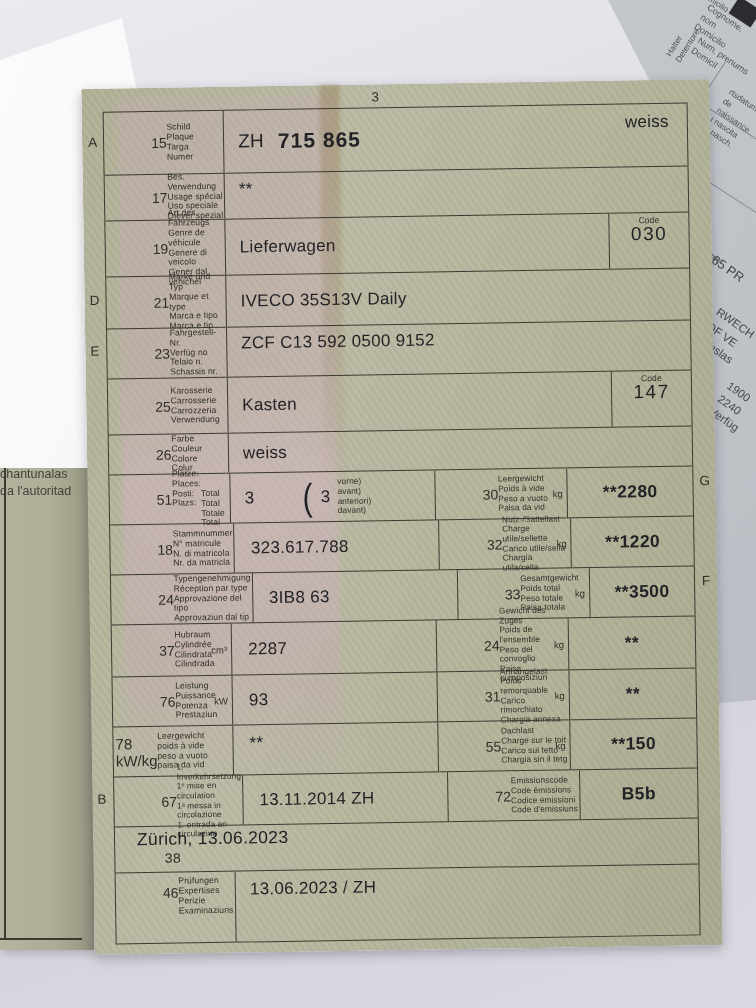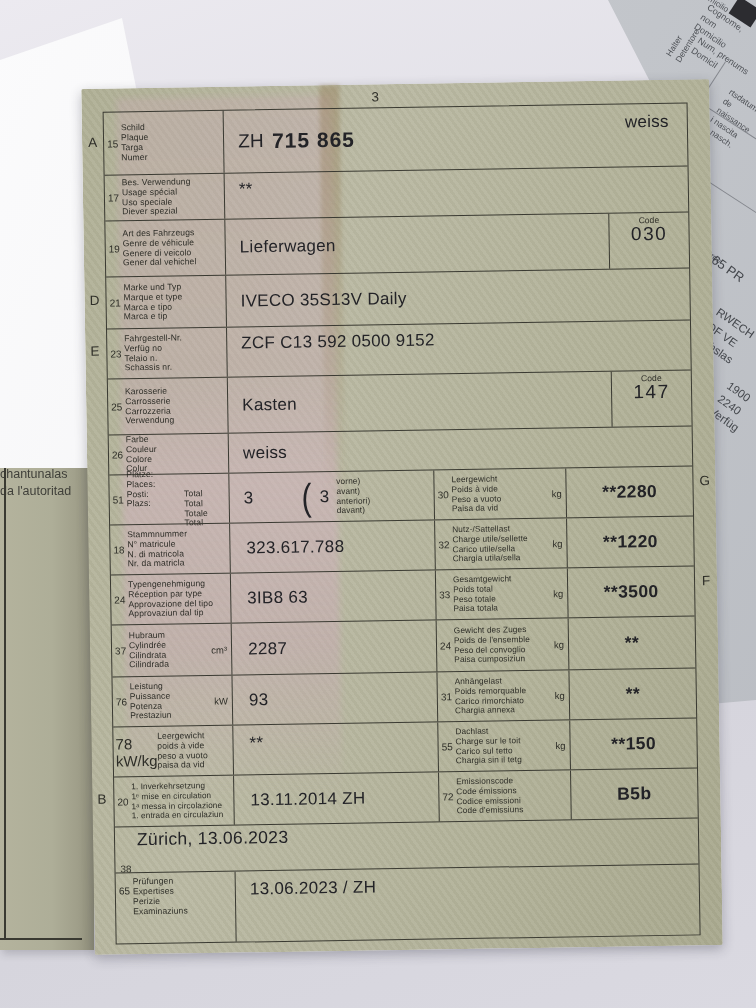--- a/index.html
+++ b/index.html
@@ -72,22 +72,22 @@
     display:flex;flex-direction:column;
   }
   .row{display:flex;position:relative;flex:0 0 auto;}
   .row + .row{border-top:1.4px solid var(--line);}
   .cell{position:relative;}
   .label-cell{
     flex:0 0 120px;border-right:1.4px solid var(--line);
     display:flex;align-items:center;padding:2px 1px 2px 2px;
   }
   .num{
-    flex:0 0 15px;font-size:10px;color:var(--label-ink);
-    display:flex;align-items:center;justify-content:flex-start;padding-left:1px;
+    flex:0 0 15px;font-size:14px;color:var(--label-ink);
+    display:flex;align-items:center;justify-content:flex-start;padding-left:1px;margin-left:44px;
   }
   .num-wide{flex:0 0 40px;font-size:15px;color:var(--label-ink);display:flex;align-items:center;}
   .labels{
     font-size:8.6px;line-height:1.16;color:var(--label-ink);
     white-space:pre-line;letter-spacing:.1px;
   }
   .unit{position:absolute;right:4px;top:50%;transform:translateY(-50%);font-size:9.5px;color:var(--label-ink);}
   .value-cell{
     flex:1;display:flex;align-items:center;padding-left:14px;
     font-size:17px;font-weight:500;letter-spacing:.3px;color:var(--ink);
@@ -104,31 +104,31 @@
   .rlabel-cell .labels{font-size:8.3px;}
   .rvalue-cell{
     flex:1;display:flex;align-items:center;justify-content:center;
     font-size:17.5px;font-weight:600;letter-spacing:.4px;color:var(--ink);
   }
   .code-cell{
     flex:0 0 80px;border-left:1.4px solid var(--line);margin-left:-1.4px;
     text-align:center;padding-top:2px;font-size:8.6px;color:var(--label-ink);
   }
   .code-num{font-size:19px;font-weight:500;letter-spacing:1.5px;color:var(--ink);margin-top:-2px;}
-  .plate-prefix{font-size:19px;font-weight:500;margin-right:8px;}
+  .plate-prefix{font-size:19px;font-weight:500;margin-right:14px;}
   .plate-number{font-size:21px;font-weight:700;letter-spacing:1px;}
   .top-right-color{position:absolute;right:18px;top:8px;font-size:17px;font-weight:500;}
   .label-split{display:flex;width:100%;}
-  .label-split .labels:last-child{margin-left:auto;padding-right:20px;margin-top:20px;}
+  .label-split .labels:last-child{margin-left:auto;padding-right:4px;margin-top:20px;}
   .seats-total{margin-left:14px;}
   .brace{font-size:30px;font-weight:300;margin-left:48px;transform:scaleY(1.25);color:var(--ink);}
   .seats-front{margin-left:8px;}
   .seat-sublabels{font-size:8.3px;line-height:1.16;white-space:pre-line;margin-left:7px;font-weight:400;color:var(--label-ink);letter-spacing:.1px;}
   .full-cell{flex:1;position:relative;}
-  .full-cell .num{position:absolute;left:4px;top:36px;}
+  .full-cell .num{position:absolute;left:4px;top:24px;font-family:Liberation Mono, monospace;}
   .full-cell .big-val{position:absolute;left:22px;top:2px;font-size:17.5px;font-weight:500;letter-spacing:.3px;color:var(--ink);}
   .v-top{align-items:flex-start;}
   .v-top.value-cell{padding-top:8px;}
 </style>
 </head>
 <body>
 
 <div class="gray-doc">
   <span style="left:698px;top:-3px;transform:rotate(33deg);font-size:8px;">Domicilio</span>
   <span style="left:664px;top:32px;transform:rotate(-58deg);font-size:8.5px;line-height:1.25;">Halter
@@ -400,21 +400,21 @@
 Charge sur le toit
 Carico sul tetto
 Chargia sin il tetg</span>
         <span class="unit">kg</span>
       </div>
       <div class="cell rvalue-cell">**150</div>
     </div>
 
     <div class="row" style="height:50px;">
       <div class="cell label-cell">
-        <span class="num">20</span>
+        <span class="num">67</span>
         <span class="labels" style="font-size:8.2px;">1. Inverkehrsetzung
 1ᵉ mise en circulation
 1ᵃ messa in circolazione
 1. entrada en circulaziun</span>
       </div>
       <div class="cell lvalue-cell">13.11.2014 ZH</div>
       <div class="cell rlabel-cell">
         <span class="num">72</span>
         <span class="labels">Emissionscode
 Code émissions
@@ -426,21 +426,21 @@
 
     <div class="row" style="height:46px;">
       <div class="cell full-cell">
         <span class="num">38</span>
         <span class="big-val">Zürich, 13.06.2023</span>
       </div>
     </div>
 
     <div class="row" style="flex:1 1 auto;">
       <div class="cell label-cell" style="align-items:flex-start;padding-top:4px;">
-        <span class="num" style="align-self:flex-start;margin-top:8px;">65</span>
+        <span class="num" style="align-self:flex-start;margin-top:8px;">46</span>
         <span class="labels">Prüfungen
 Expertises
 Perizie
 Examinaziuns</span>
       </div>
       <div class="cell value-cell v-top">13.06.2023 / ZH</div>
     </div>
 
   </div>
 </div>

